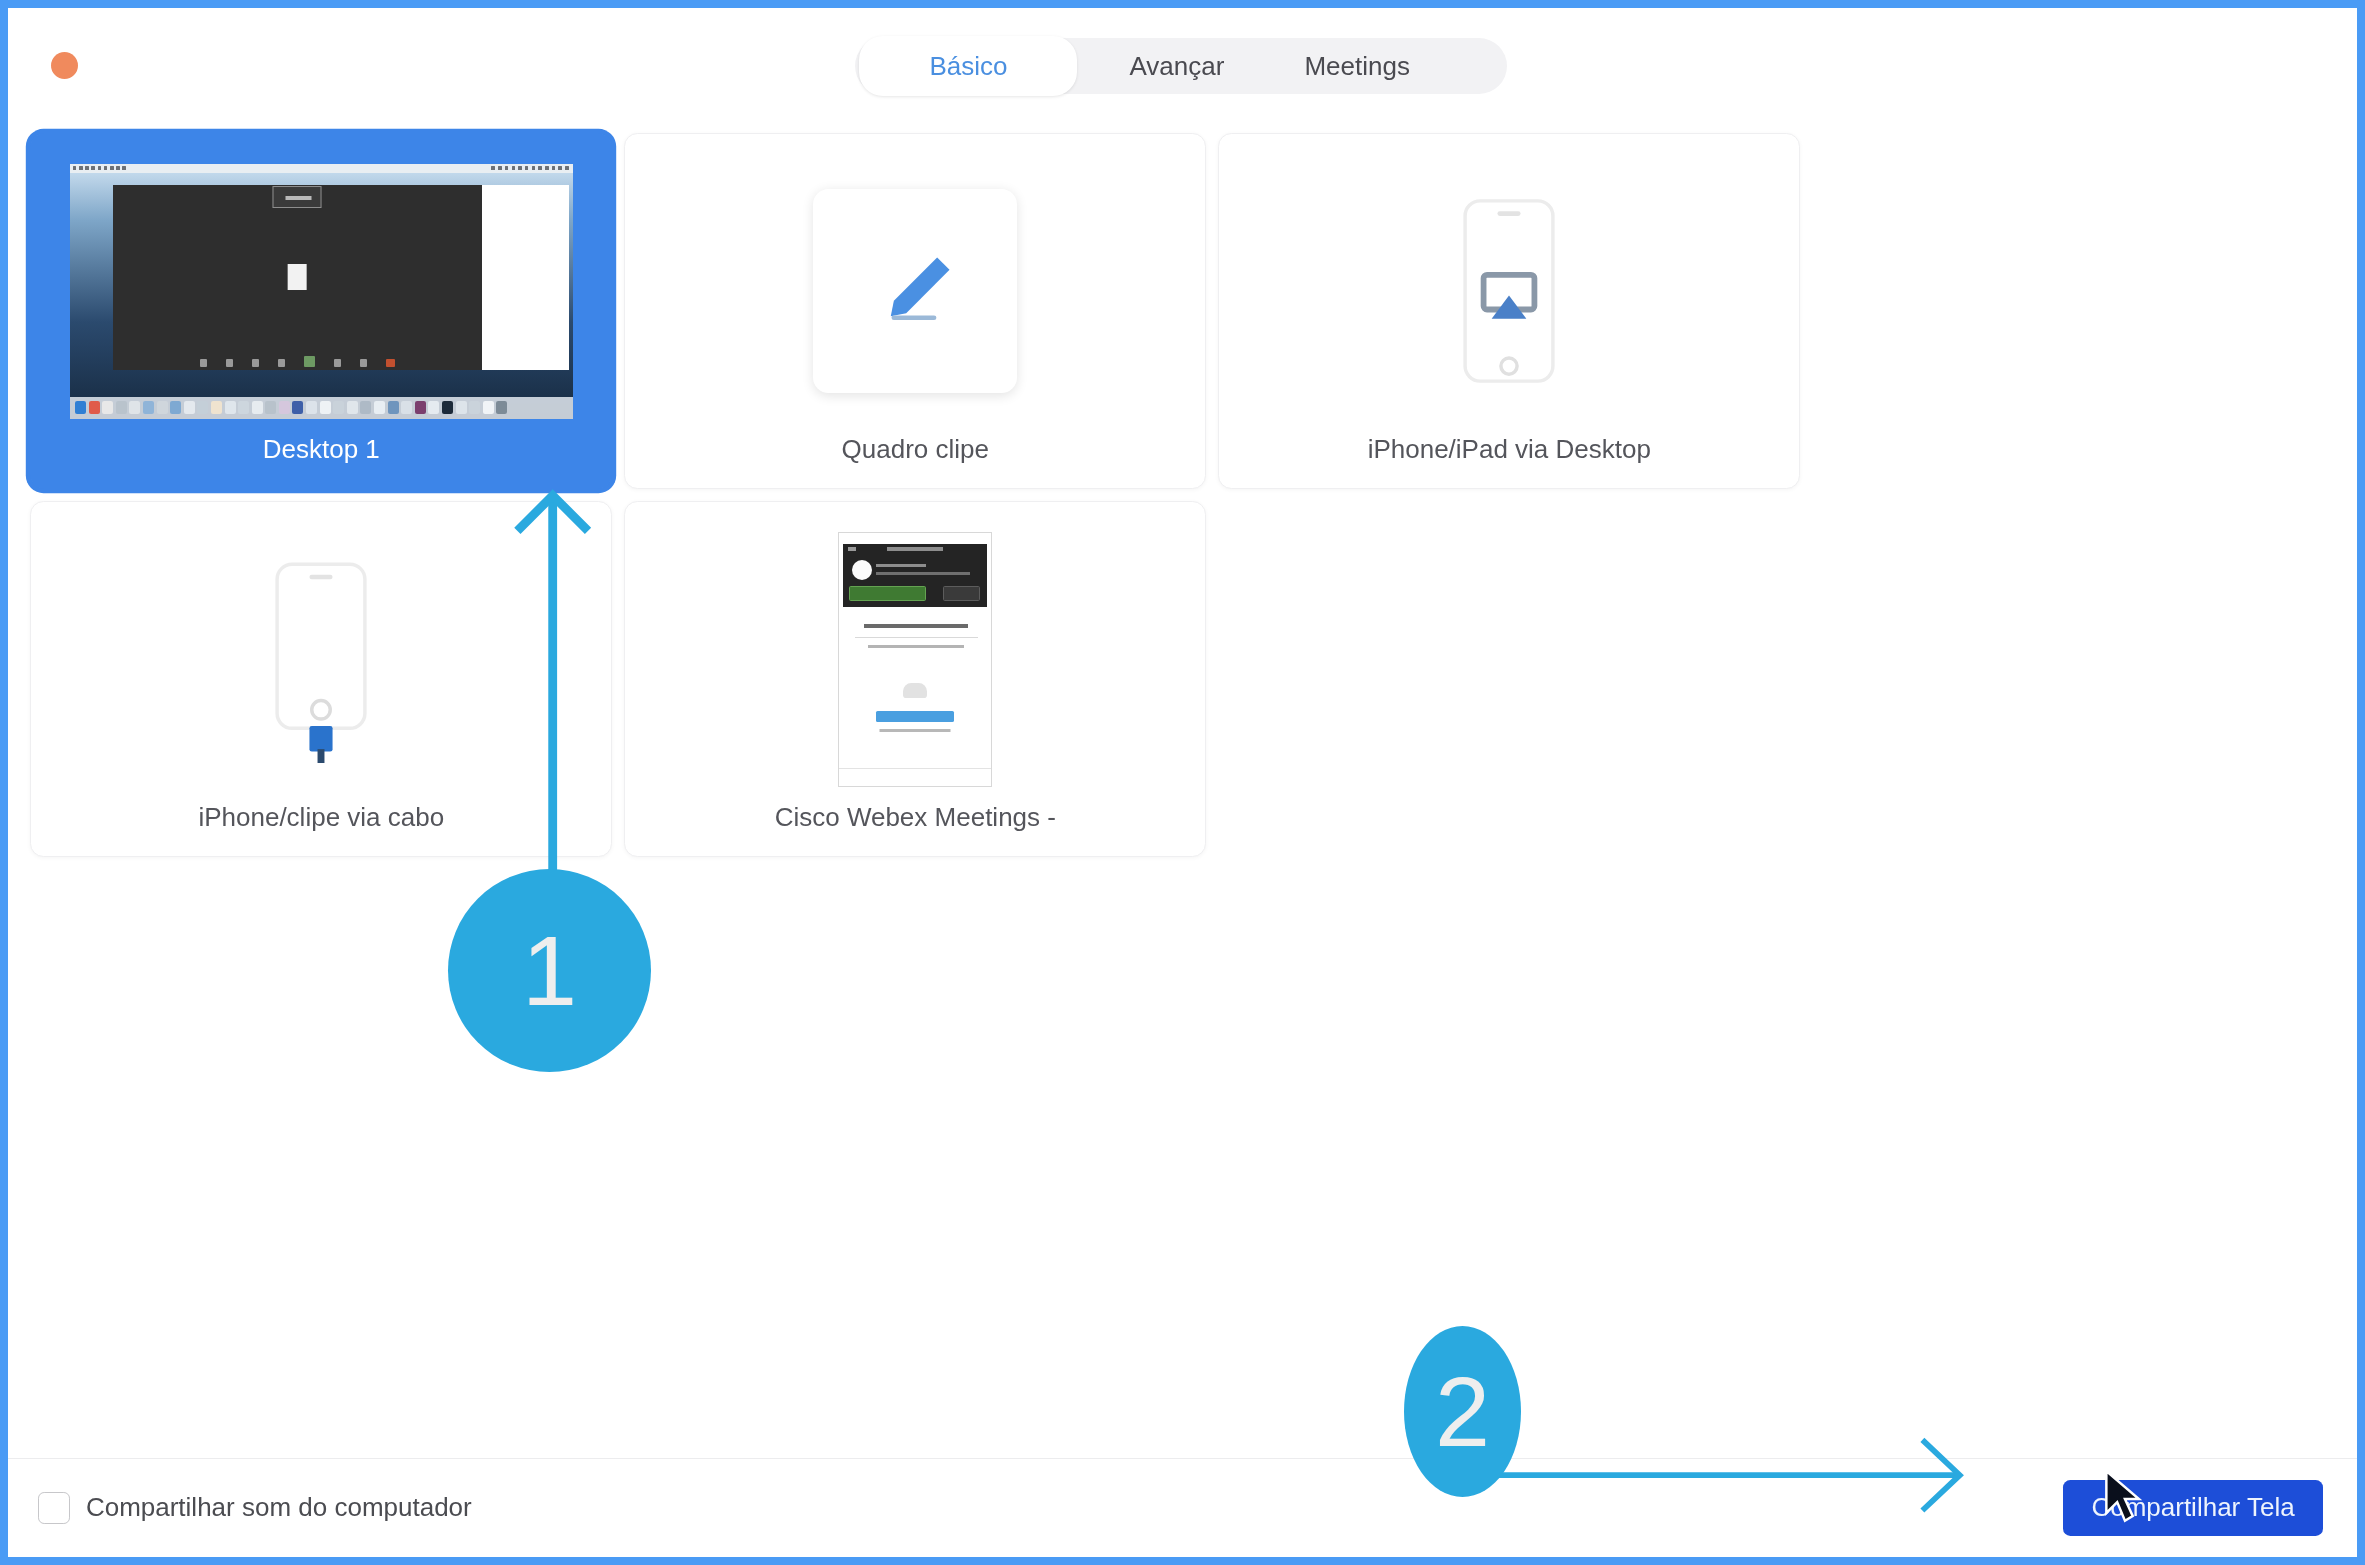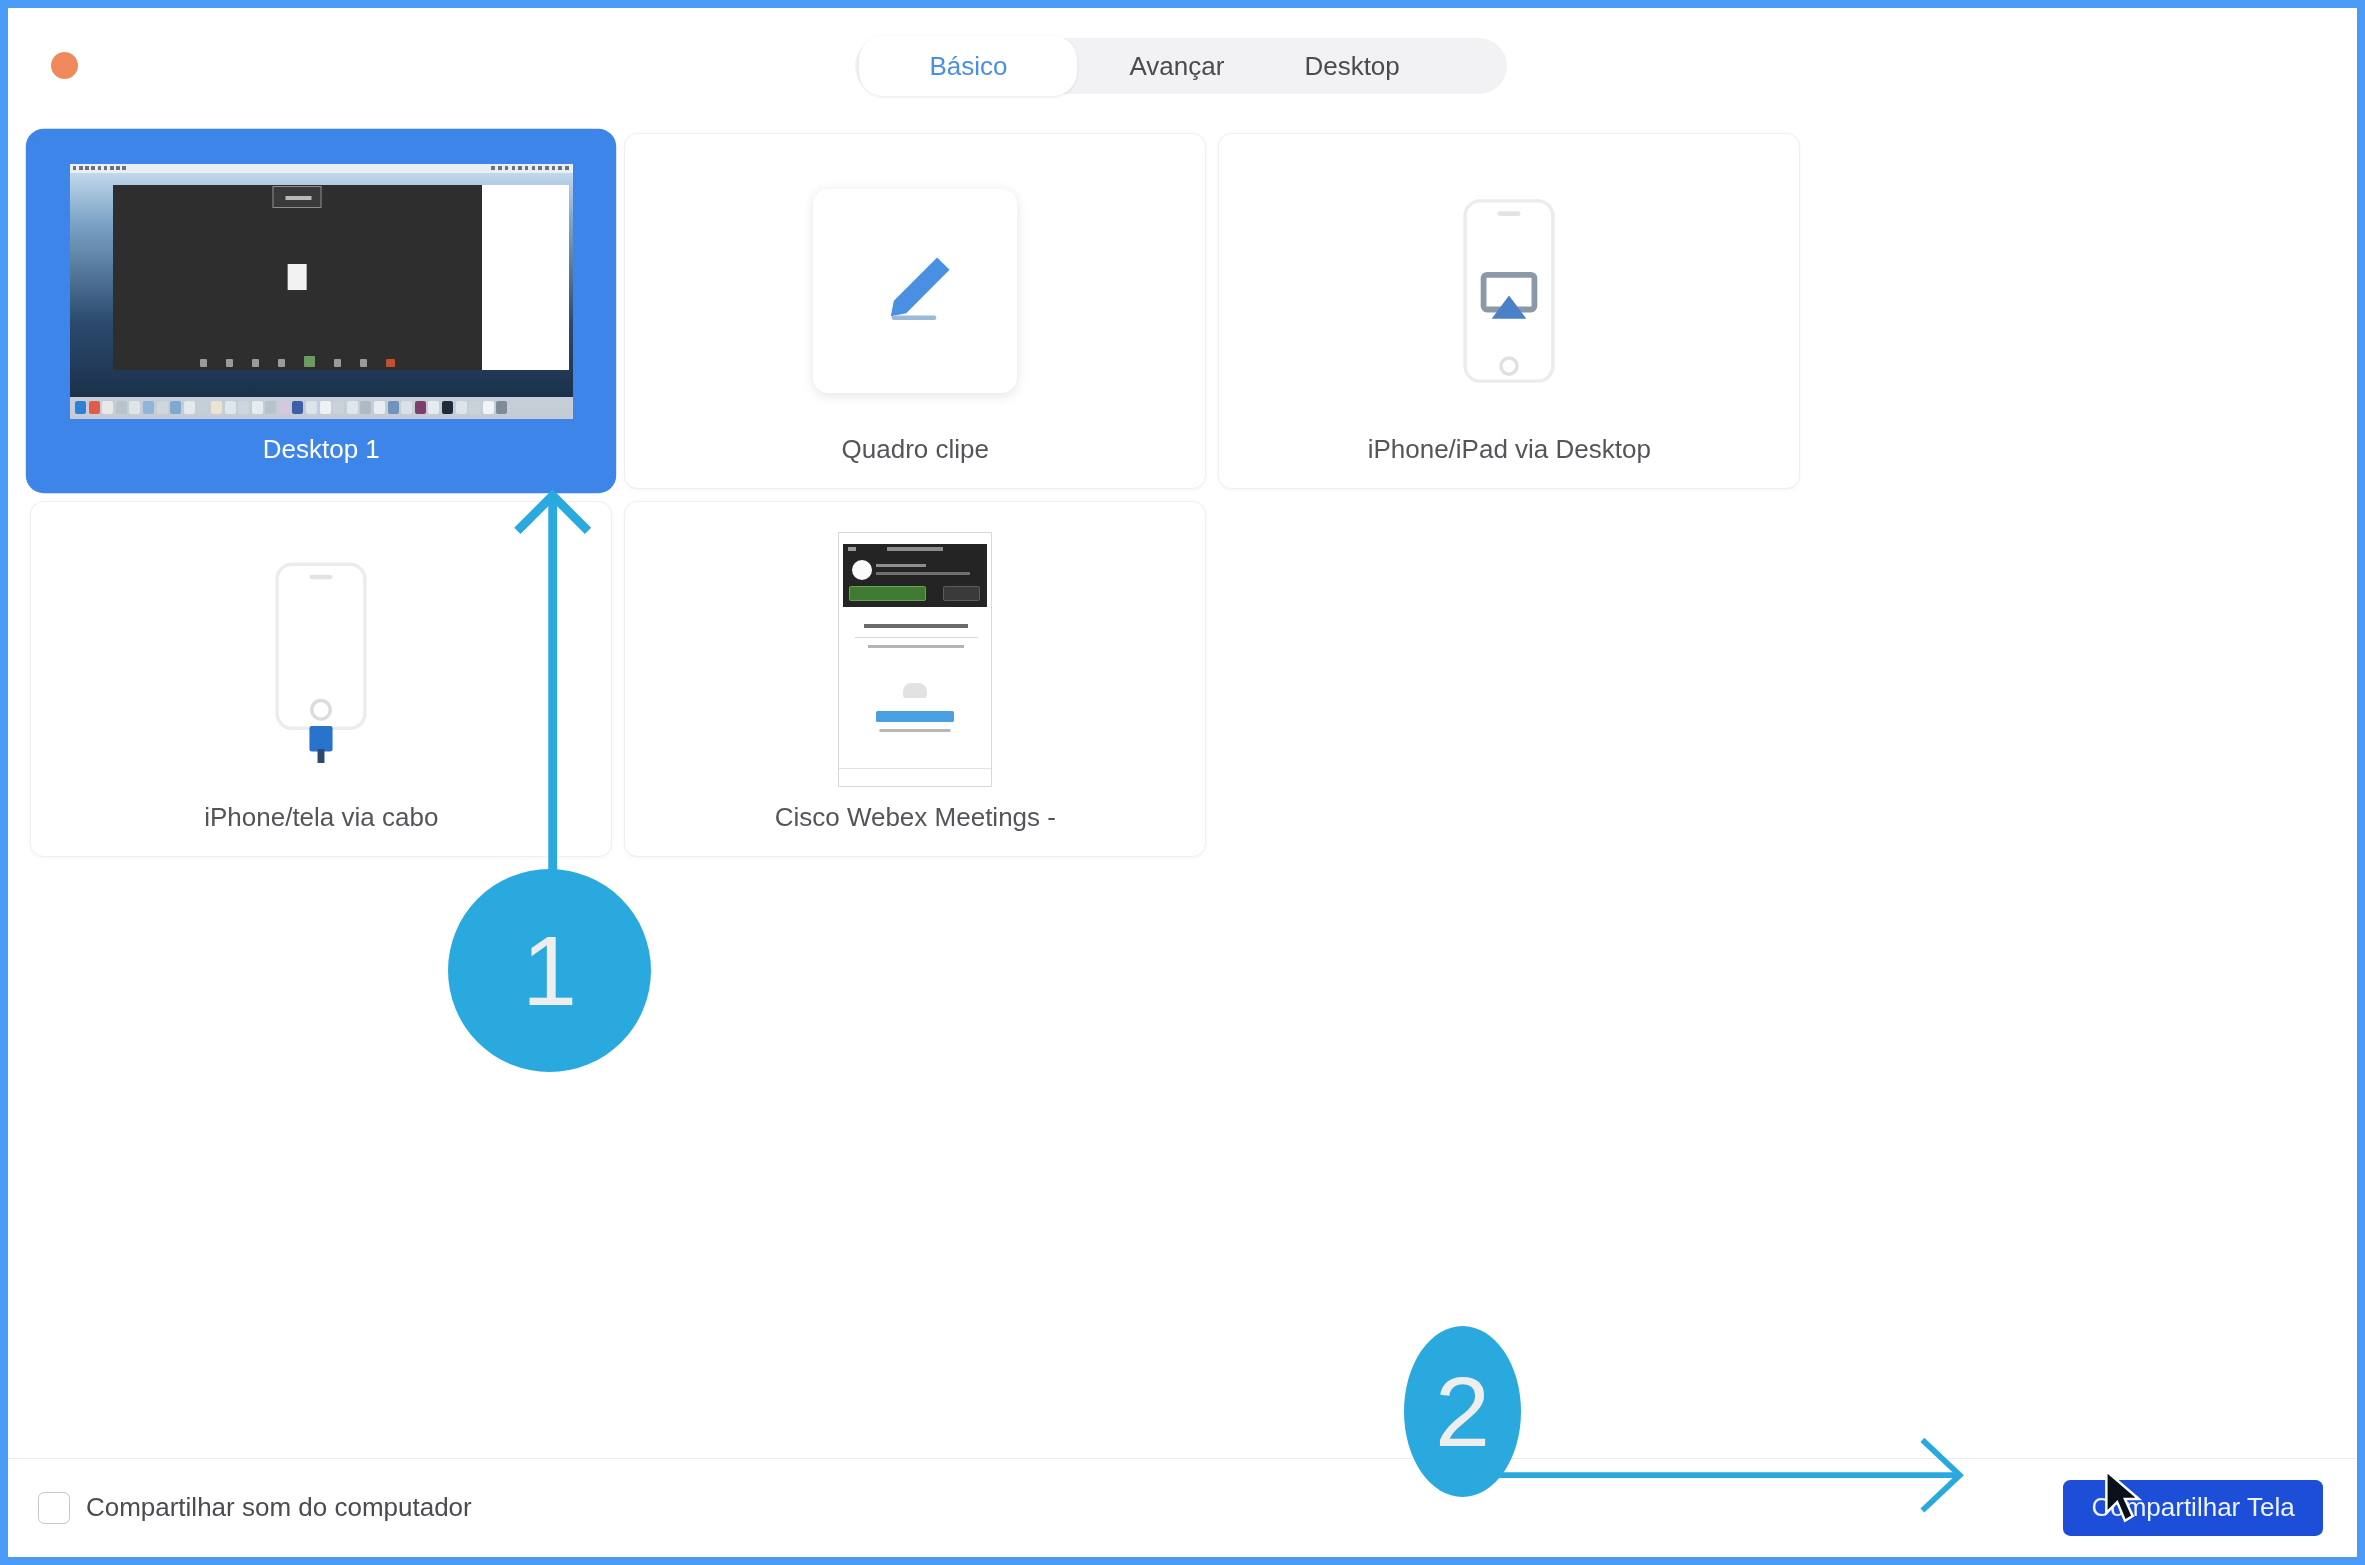--- a/index.html
+++ b/index.html
@@ -275,21 +275,21 @@
       <div id="close-dot"></div>
 
       <div id="tabbar">
         <div class="tab active" id="tab-basico">
           <span>Básico</span>
         </div>
         <div class="tab" id="tab-avancar">
           <span>Avançar</span>
         </div>
         <div class="tab" id="tab-arquivos">
-          <span>Desktop</span>
+          <span>Meetings</span>
         </div>
       </div>
     </div>
 
     <div id="grid">
 
       <div class="tile selected">
         <div class="tile-body">
           <div class="desktop-thumb">
             <div class="dt-menubar">
@@ -401,21 +401,21 @@
       <div class="tile">
         <div class="tile-body">
           <svg width="140" height="208" viewBox="0 0 120 180">
             <rect x="22" y="8" width="76" height="142" rx="13" ry="13" fill="#ffffff" stroke="#ececec" stroke-width="3"></rect>
             <rect x="50" y="17" width="20" height="4" rx="2" fill="#e3e3e3"></rect>
             <circle cx="60" cy="134" r="8" fill="none" stroke="#dcdcdc" stroke-width="3"></circle>
             <rect x="50" y="148" width="20" height="22" rx="2" fill="#2a73cc"></rect>
             <rect x="57" y="168" width="6" height="14" fill="#2b4a6e"></rect>
           </svg>
         </div>
-        <div class="tile-label">iPhone/tela via cabo</div>
+        <div class="tile-label">iPhone/clipe via cabo</div>
       </div>
 
       <div class="tile">
         <div class="tile-body">
           <div class="webex-thumb">
             <div class="wx-head">
               <div class="wx-head-bar"></div>
               <div class="wx-head-title"></div>
               <div class="wx-avatar"></div>
               <div class="wx-line" style="left:33px; top:20px; width:50px;"></div>

